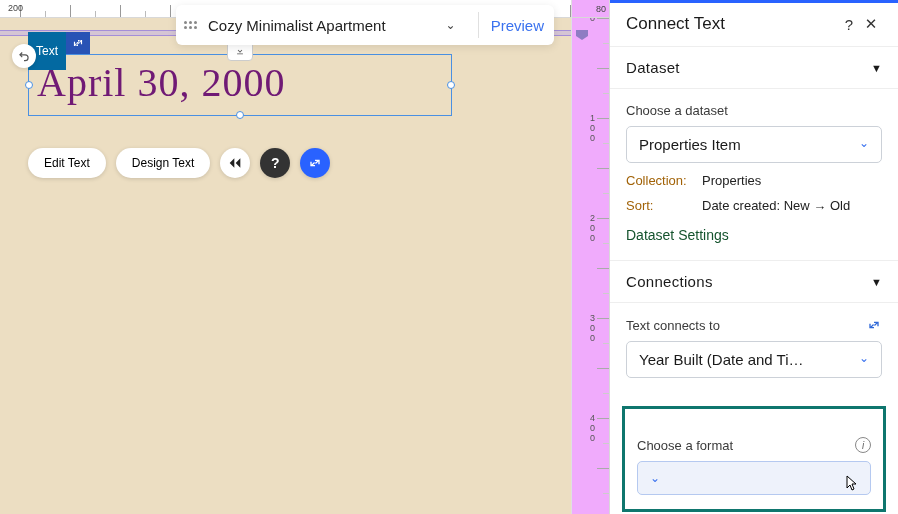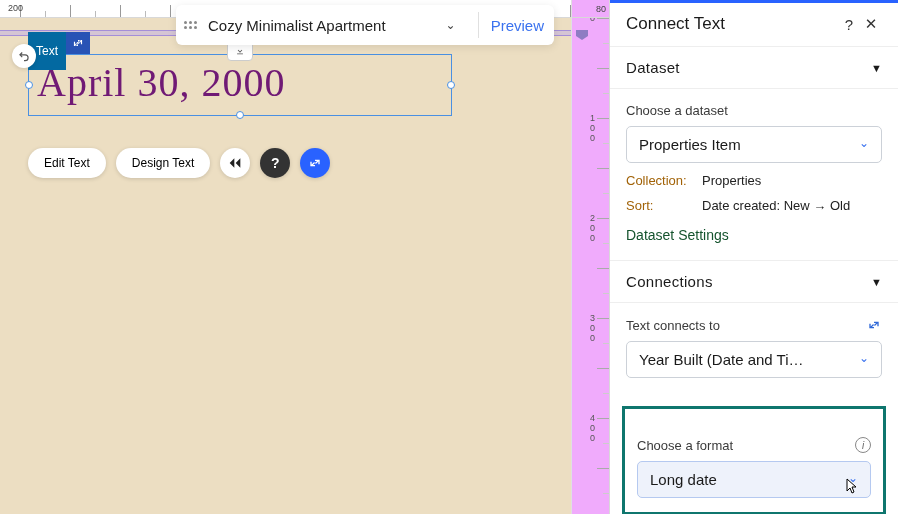--- a/index.html
+++ b/index.html
@@ -593,21 +593,20 @@
     </div>
   </div>
 
   <div class="highlight-box" style="position:relative">
     <div class="small-label">
       <span>Choose a format</span>
       <span class="spacer"></span>
       <span class="info-circle">i</span>
     </div>
     <div class="dropdown">
-      <span class="val">Long date</span>
       <span class="chev">⌄</span>
     </div>
     <span class="cursor">
       <svg width="16" height="18" viewBox="0 0 16 18">
           <path fill="#fff" stroke="#000" stroke-width="1" d="M2 1 L2 13 L5 10 L7 15 L9 14 L7 9 L11 9 Z"></path>
         </svg>
     </span>
   </div>
 
 </div>

